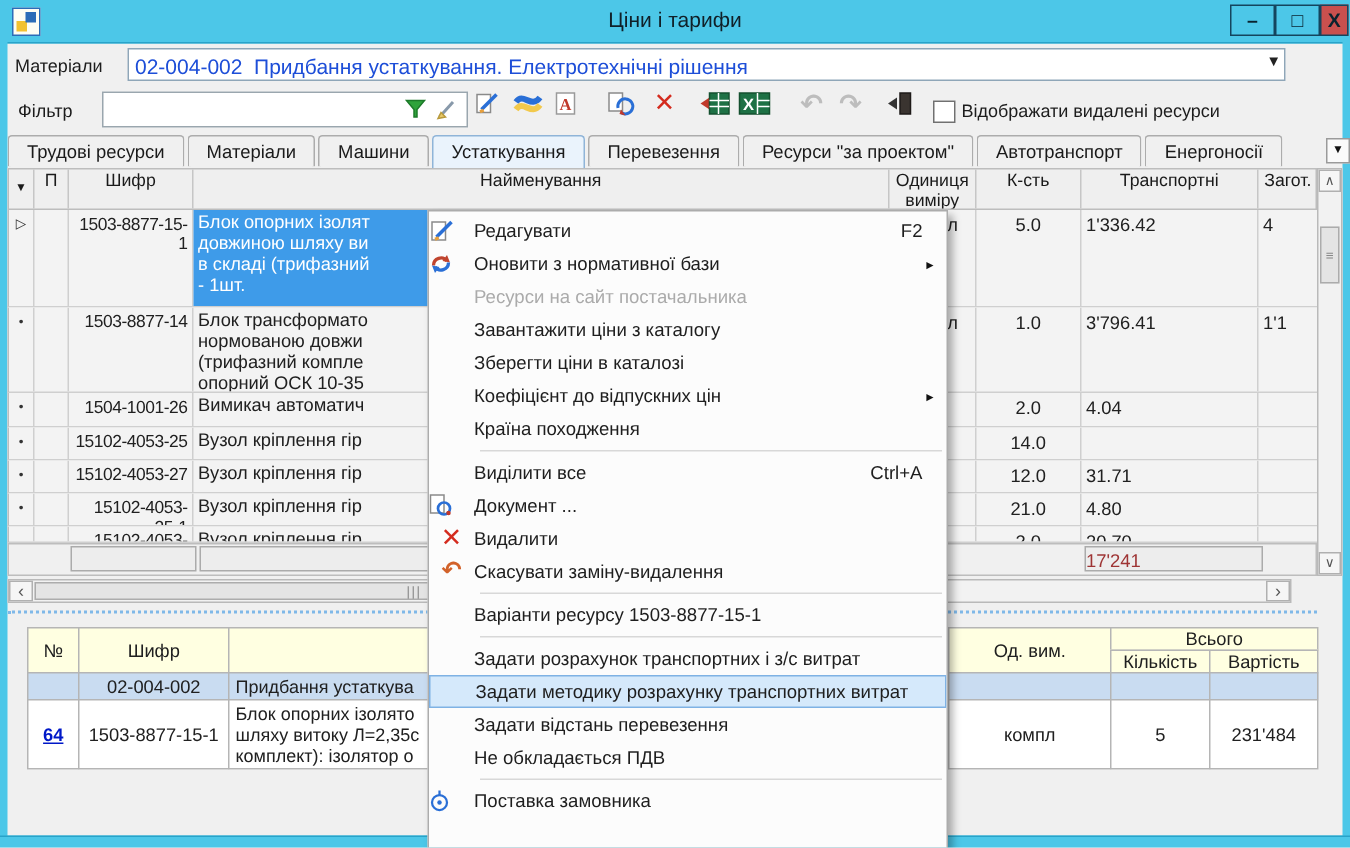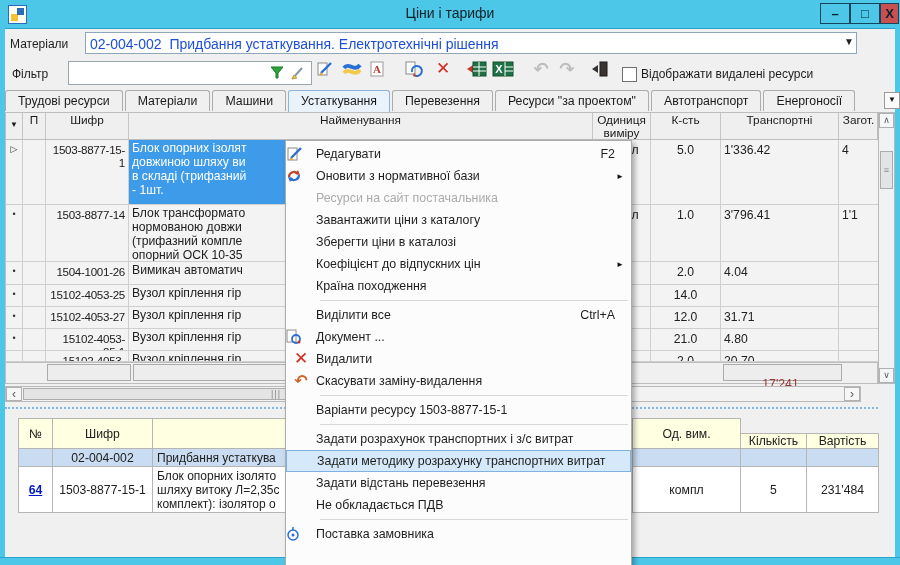--- a/index.html
+++ b/index.html
@@ -49,21 +49,21 @@
   .gc.code{text-align:right;font-size:11.6px;letter-spacing:-0.3px;padding-top:3px;}
   .gc.name{line-height:14px;font-size:12.2px;}
   .gc.name.sel{background:#3E9BE9;color:#FFF;}
   .gc.unit{text-align:center;padding-top:3px;}
   .gc.qty{text-align:center;padding-top:3px;}
   .gc.tr{padding-top:3px;}
   .gc.zg{text-align:left;padding-top:3px;}
   .gc.mark{text-align:center;font-size:9px;color:#333;padding-top:4px;}
   #gfoot{position:absolute;left:0;top:250px;width:873px;height:22px;background:#F0F0F0;border:1px solid #BDBDBD;box-sizing:border-box;}
   .fbox{position:absolute;top:1px;height:17px;border:1px solid #ABABAB;background:#EDEDED;box-sizing:border-box;}
-  .fbox.red{color:#9E3434;text-align:center;padding:12px 4px 0 0;font-size:12.3px;}
+  .fbox.red{color:#9E3434;text-align:left;padding:2px 4px 0 0;font-size:12.3px;}
   
   .sb{background:#F2F2F2;border:1px solid #B9B9B9;box-sizing:border-box;}
   .sbtn{position:absolute;background:#F6F6F6;border:1px solid #B0B0B0;color:#555;text-align:center;box-sizing:border-box;}
   .hthumb{position:absolute;left:17px;top:1px;width:506px;height:12px;background:#E4E4E4;border:1px solid #ACACAC;
     box-sizing:border-box;text-align:center;line-height:10px;color:#888;font-size:9px;letter-spacing:1px;}
   .vthumb{position:absolute;left:1px;top:38px;width:13px;height:38px;background:#E4E4E4;border:1px solid #ACACAC;
     box-sizing:border-box;text-align:center;line-height:36px;color:#888;font-size:9px;}
   .splitter{left:5px;top:404px;width:873px;height:7px;border-top:2px dotted #7FB8E8;margin-top:3px;}
   .splitgrip{left:305px;top:401px;width:10px;height:7px;color:#3A86C8;font-size:8px;line-height:7px;}
   
@@ -285,20 +285,21 @@
 </div>
 
 <div class="abs splitter"></div>
 <div class="abs splitgrip">▲</div>
 
 <div class="abs" id="btable">
     <div class="bh" style="left: 0px; top: 0px; width: 35px; height: 31px; line-height: 30px;">№</div>
     <div class="bh" style="left: 34px; top: 0px; width: 101px; height: 31px; line-height: 30px;">Шифр</div>
     <div class="bh" style="left: 134px; top: 0px; width: 481px; height: 31px;"></div>
     <div class="bh" style="left: 614px; top: 0px; width: 109px; height: 31px; line-height: 30px;">Од. вим.</div>
+    <div class="bh" style="left: 722px; top: 0px; width: 139px; height: 16px; line-height: 14px;">Всього</div>
     <div class="bh" style="left: 722px; top: 15px; width: 67px; height: 16px; line-height: 14px;">Кількість</div>
     <div class="bh" style="left: 788px; top: 15px; width: 73px; height: 16px; line-height: 14px;">Вартість</div>
     <div class="bc blue" style="left: 0px; top: 30px; width: 35px; height: 19px;"></div>
     <div class="bc blue" style="left: 34px; top: 30px; width: 101px; height: 19px; line-height: 18px;">02-004-002</div>
     <div class="bc blue nm" style="left: 134px; top: 30px; width: 481px; height: 19px;">
       <div>Придбання устаткува</div>
     </div>
     <div class="bc blue" style="left: 614px; top: 30px; width: 109px; height: 19px; line-height: 18px;"></div>
     <div class="bc blue" style="left: 722px; top: 30px; width: 67px; height: 19px; line-height: 18px;"></div>
     <div class="bc blue" style="left: 788px; top: 30px; width: 73px; height: 19px; line-height: 18px;"></div>

